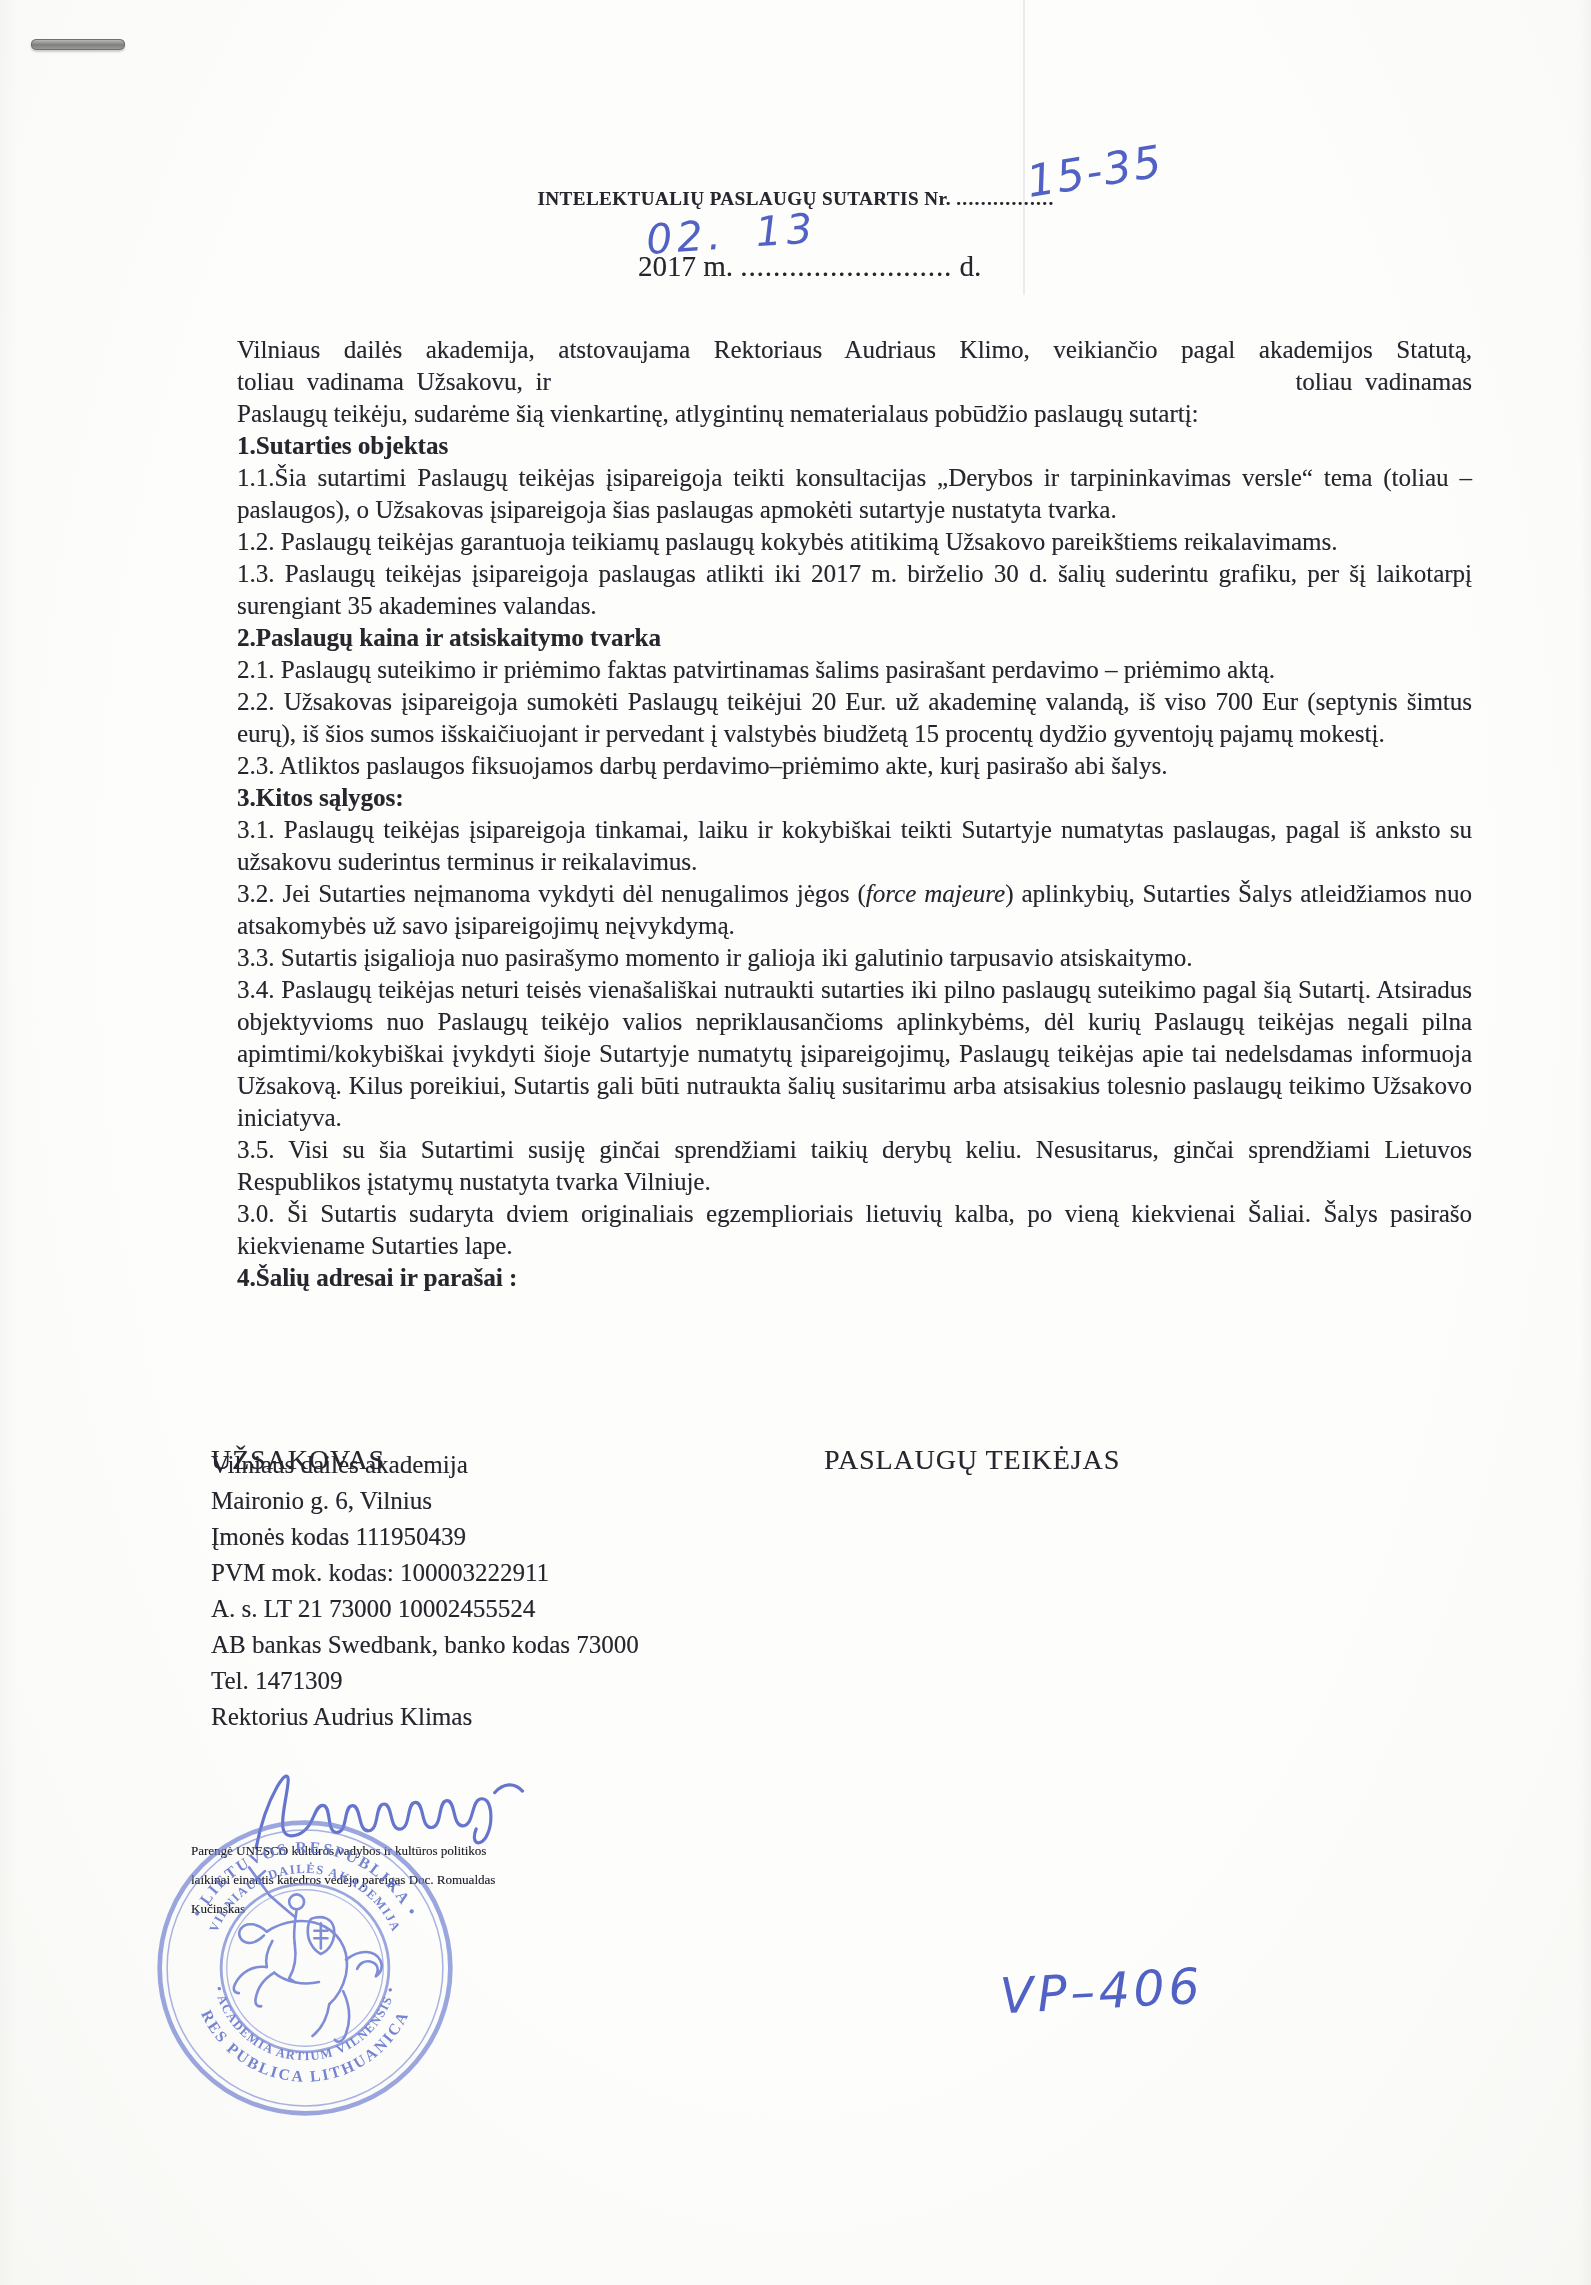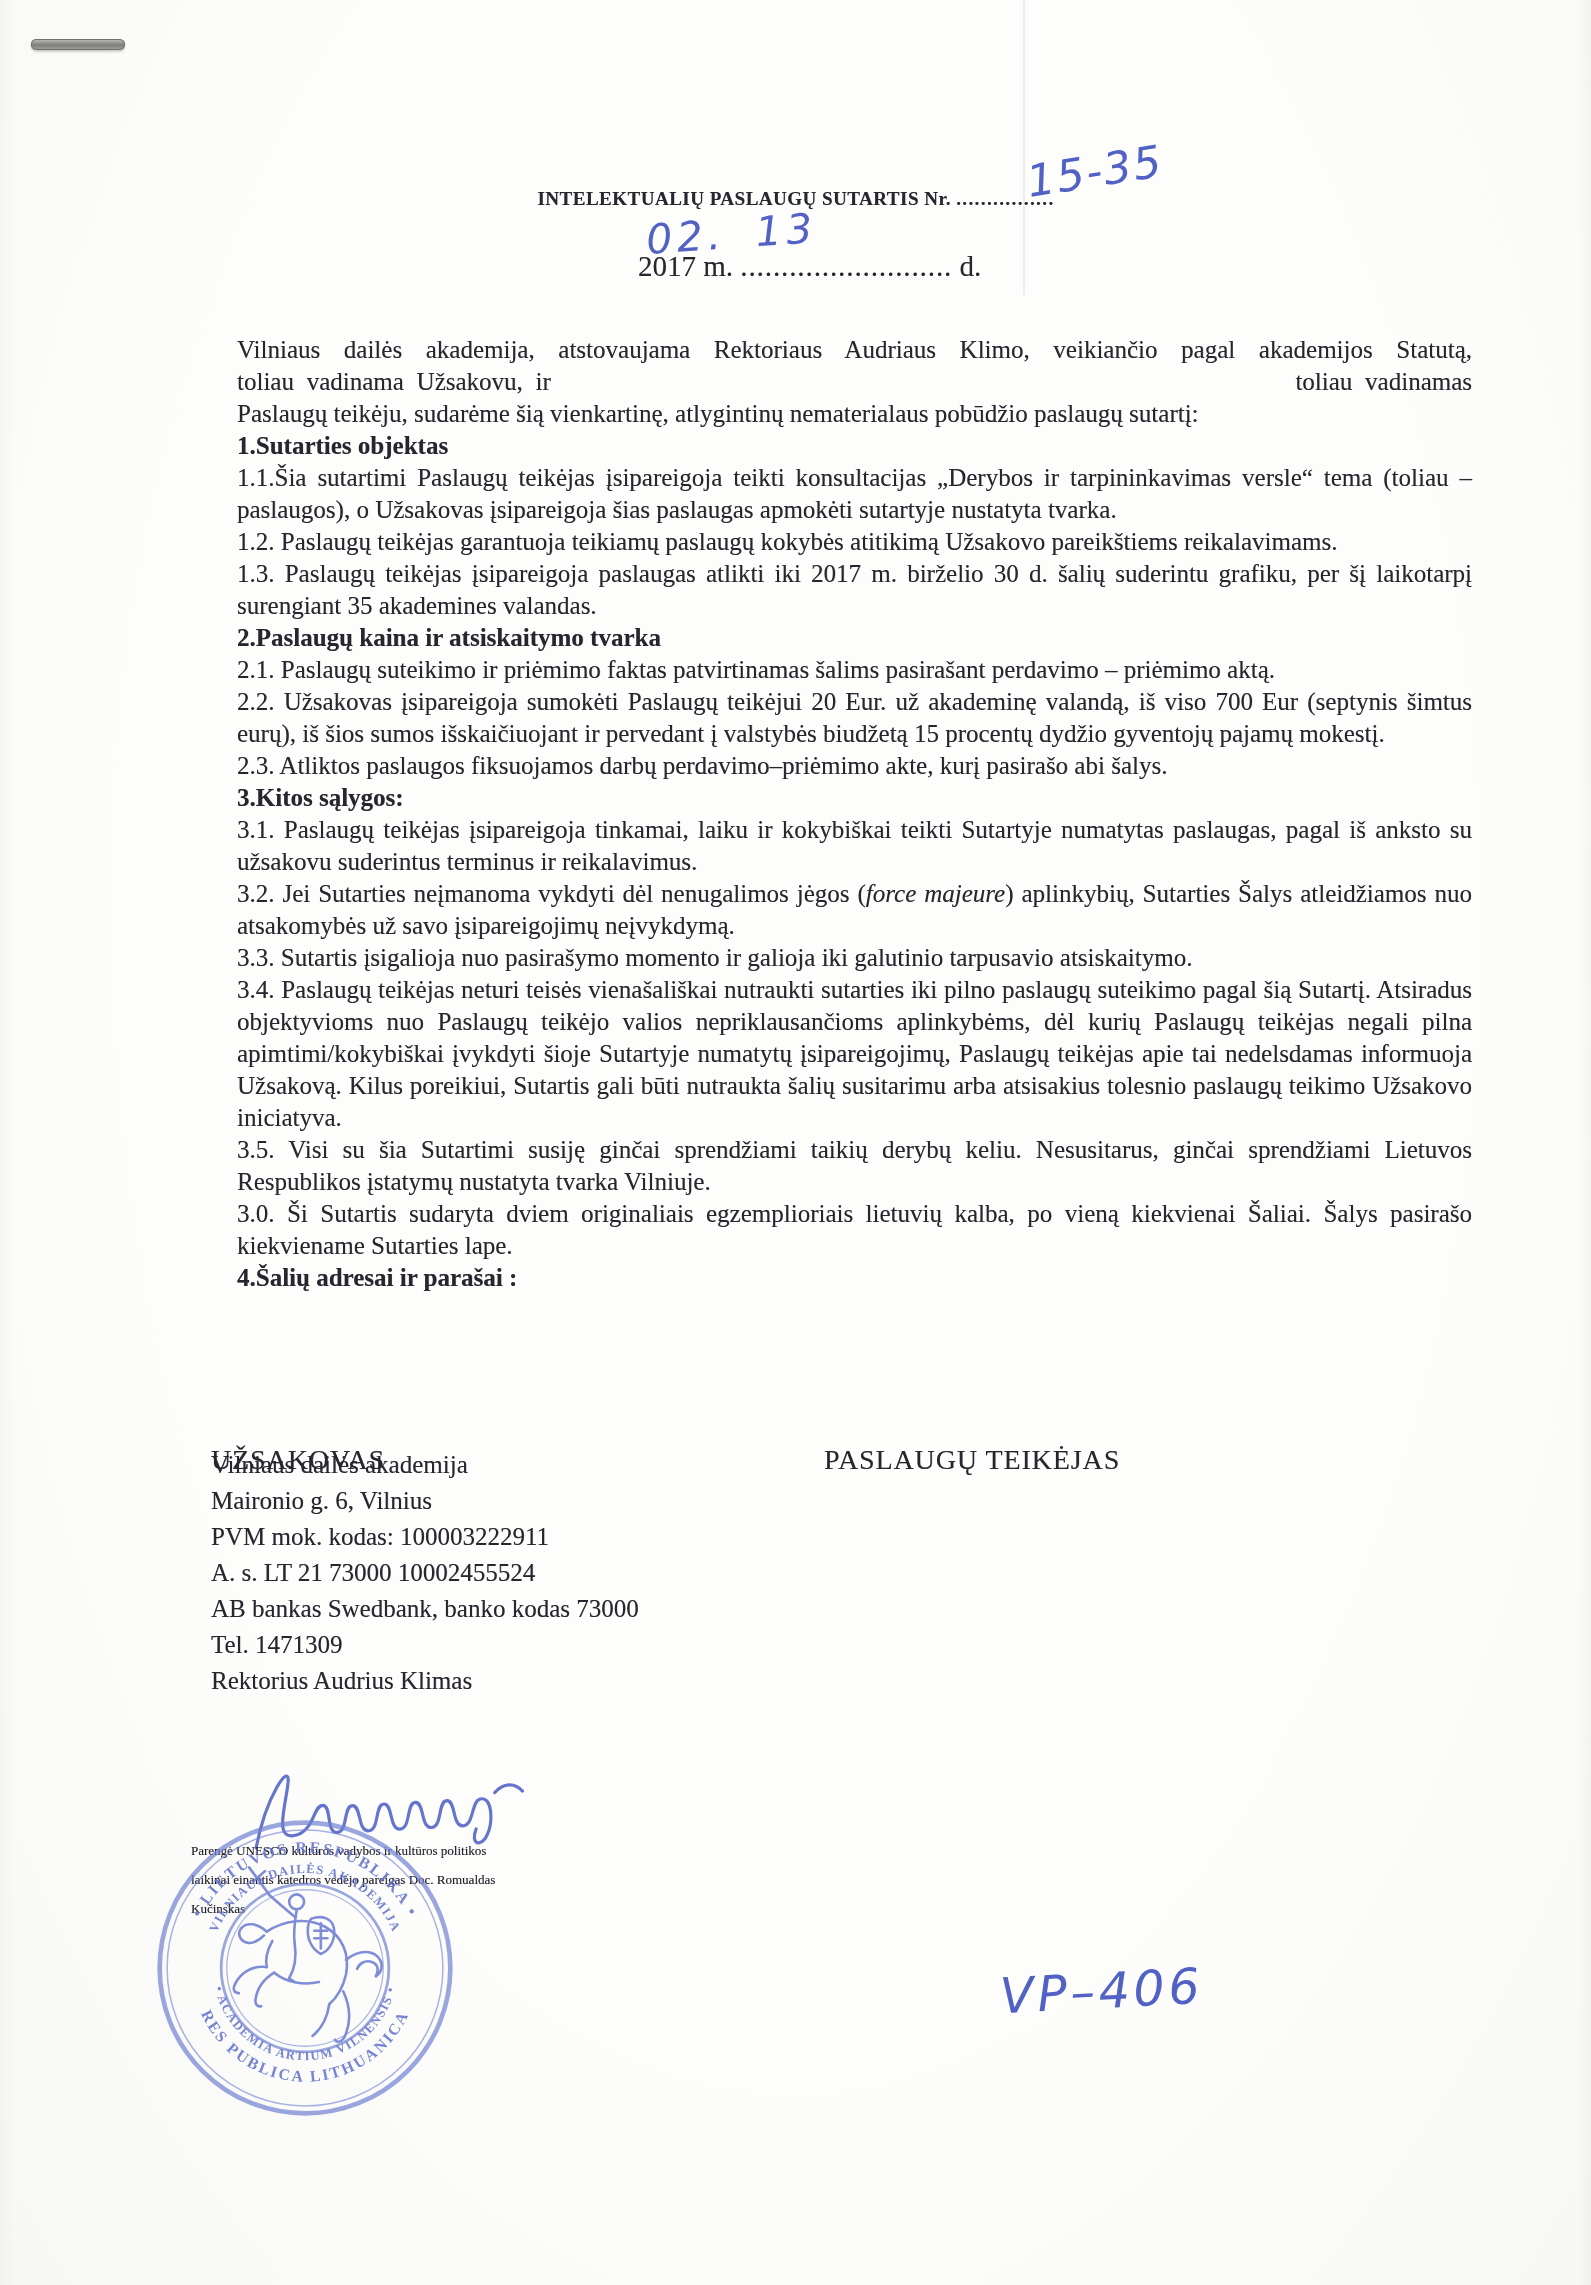--- a/index.html
+++ b/index.html
@@ -106,20 +106,21 @@
     <div class="para">3.0. Ši Sutartis sudaryta dviem originaliais egzemplioriais lietuvių kalba, po vieną kiekvienai Šaliai. Šalys pasirašo kiekviename Sutarties lape.</div>
     <div class="para h">4.Šalių adresai ir parašai :</div>
   </div>
 
   <div class="col-h left scan-text">UŽSAKOVAS</div>
   <div class="col-h right scan-text">PASLAUGŲ TEIKĖJAS</div>
 
   <div class="address scan-text">
     <div>Vilniaus dailės akademija</div>
     <div>Maironio g. 6, Vilnius</div>
+    <div>Įmonės kodas 111950439</div>
     <div>PVM mok. kodas: 100003222911</div>
     <div>A. s. LT 21 73000 10002455524</div>
     <div>AB bankas Swedbank, banko kodas 73000</div>
     <div>Tel. 1471309</div>
     <div>Rektorius Audrius Klimas</div>
   </div>
 
   <svg class="signature-svg" width="371" height="104" viewBox="0 0 400 112">
     <path d="M16,98 C30,42 58,6 54,30 C50,56 34,94 62,86
          C80,80 80,56 90,56 C100,56 92,86 104,86

